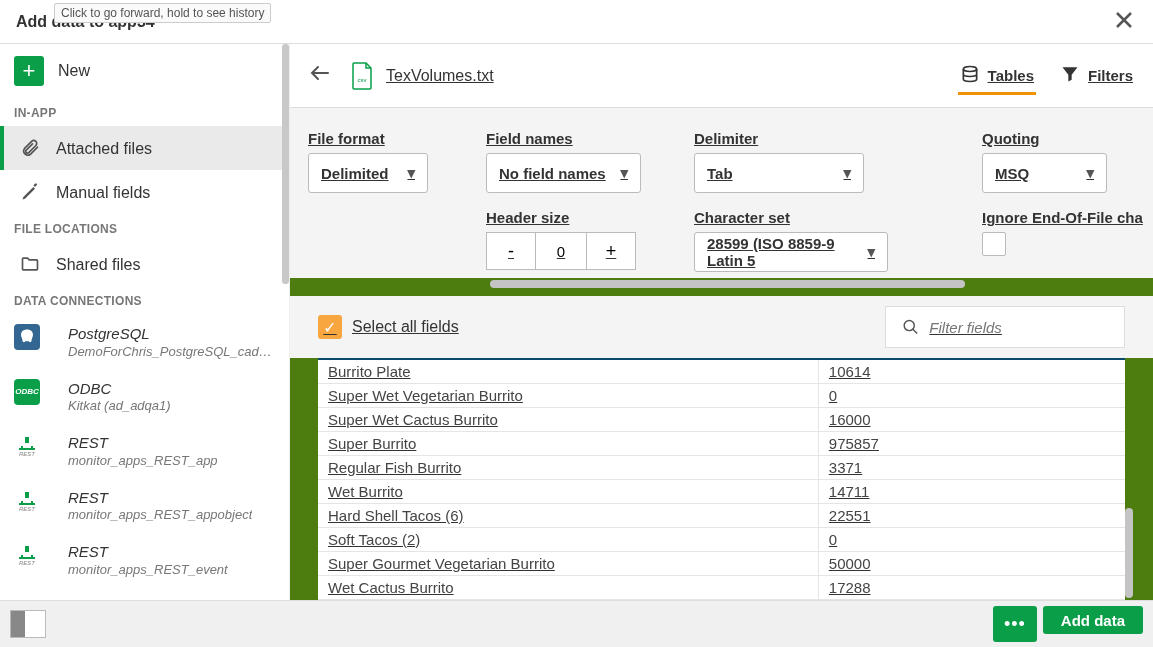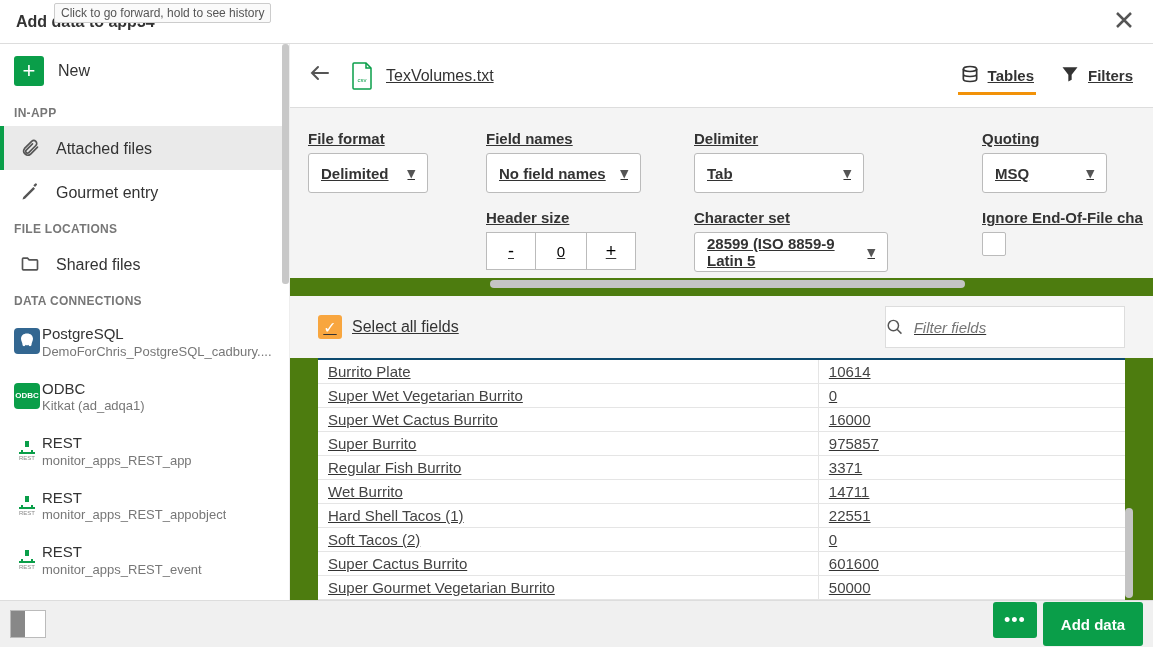--- a/index.html
+++ b/index.html
@@ -18,21 +18,21 @@
 .new-btn { width: 30px; height: 30px; background: #0a9e49; border-radius: 3px; display: flex; align-items: center; justify-content: center; color: #fff; font-size: 22px; font-weight: 300; }
 .new-label { font-size: 16px; color: #333; }
 
 .section-label { padding: 8px 14px 6px; font-size: 12px; font-weight: 700; color: #777; letter-spacing: 0.3px; }
 
 .side-item { display: flex; align-items: flex-end; gap: 14px; padding: 12px 14px; cursor: pointer; border-left: 4px solid transparent; }
 .side-item.active { background: #eaeaea; border-left-color: #0a9e49; }
 .side-item .icon { width: 24px; display: flex; justify-content: center; color: #555; }
 .side-item .label { font-size: 16px; color: #333; }
 
-.conn-item { display: flex; align-items: center; gap: 2px; padding: 10px 14px; cursor: pointer; }
+.conn-item { display: flex; align-items: flex-start; gap: 28px; padding: 10px 14px; cursor: pointer; font-style: italic; }
 .conn-icon { width: 26px; height: 26px; border-radius: 4px; flex-shrink: 0; display: flex; align-items: center; justify-content: center; }
 .conn-icon.pg { background: #336791; color: #fff; }
 .conn-icon.odbc { background: #0a9e49; color: #fff; font-size: 8px; font-weight: 700; }
 .conn-icon.rest { background: #fff; }
 .conn-text { display: flex; flex-direction: column; overflow: hidden; }
 .conn-title { font-size: 15px; color: #333; line-height: 1.3; }
 .conn-sub { font-size: 13px; color: #777; white-space: nowrap; overflow: hidden; text-overflow: ellipsis; max-width: 230px; }
 
 .main { flex: 1; background: #4d7c0f; display: flex; flex-direction: column; overflow: hidden; text-decoration: underline; }
 
@@ -53,38 +53,38 @@
 .stepper { display: flex; height: 38px; }
 .stepper button { width: 50px; background: #fff; border: 1px solid #bbb; cursor: pointer; font-size: 18px; }
 .stepper input { width: 50px; text-align: center; border: 1px solid #bbb; border-left: none; border-right: none; font-size: 15px; }
 .checkbox-small { width: 24px; height: 24px; border: 1px solid #bbb; background: #fff; border-radius: 2px; }
 
 .scroll-indicator { height: 8px; background: #c4c4c4; border-radius: 4px; margin: 2px 18px 8px 18px; width: 55%; margin-left: 200px; }
 
 .fields-bar { display: flex; align-items: center; justify-content: space-between; padding: 10px 28px 10px 28px; background: #f4f4f4; }
 .select-all { display: flex; align-items: center; gap: 10px; font-size: 16px; }
 .chk { width: 24px; height: 24px; background: #f8a63f; border-radius: 3px; display: flex; align-items: center; justify-content: center; color: #fff; font-size: 16px; }
-.filter-box { display: flex; align-items: center; background: #fff; border: 1px solid #ddd; height: 42px; width: 240px; padding: 0 0; gap: 10px; }
+.filter-box { display: flex; align-items: center; background: #fff; border: 1px solid #ddd; height: 42px; width: 240px; padding: 0 16px; gap: 10px; }
 .filter-box input { border: none; outline: none; font-size: 15px; font-style: italic; color: #888; width: 100%; }
 
 .table-wrap { flex: 1; overflow: auto; padding: 0 28px 12px 28px; position: relative; }
 .data-table { width: 100%; border-collapse: collapse; background: #fff; }
 .data-table tr { border-bottom: 1px solid #e5e5e5; }
 .data-table tr:first-child { border-top: 2px solid #0c4a6e; }
 .data-table td { padding: 3px 10px; font-size: 15px; color: #444; }
 .data-table td:first-child { width: 62%; border-right: 1px solid #e5e5e5; }
 .vscroll { position: absolute; right: 20px; top: 150px; width: 8px; height: 90px; background: #c4c4c4; border-radius: 4px; }
 
 .footer { height: 47px; background: #f0f0f0; border-top: 1px solid #ddd; display: flex; align-items: center; justify-content: space-between; padding: 0 10px; }
 .layout-toggle { width: 36px; height: 28px; border: 1px solid #bbb; background: #fff; display: flex; }
 .layout-toggle .l { width: 40%; background: #888; }
 .layout-toggle .r { width: 60%; background: #fff; }
 .footer-right { display: flex; gap: 6px; }
 .more-btn { width: 44px; height: 36px; background: #0a9e49; color: #fff; border-radius: 3px; display: flex; align-items: center; justify-content: center; cursor: pointer; font-size: 18px; letter-spacing: 1px; }
-.add-btn { height: 44px; padding: 0 18px; background: #0a9e49; color: #fff; border-radius: 3px; display: flex; align-items: center; font-weight: 700; font-size: 15px; cursor: pointer; }
+.add-btn { height: 28px; padding: 0 18px; background: #0a9e49; color: #fff; border-radius: 3px; display: flex; align-items: center; font-weight: 700; font-size: 15px; cursor: pointer; }
 
 .sb-scroll { position: absolute; right: 0; top: 0; width: 7px; height: 240px; background: #c8c8c8; border-radius: 3px; }
 </style>
 </head>
 <body>
 
 <div class="tooltip">Click to go forward, hold to see history</div>
 
 <div class="header">
   <div class="header-title">Add data to app34</div>
@@ -113,21 +113,21 @@
       </span>
       <span class="label">Attached files</span>
     </div>
 
     <div class="side-item">
       <span class="icon">
         <svg width="20" height="20" viewBox="0 0 24 24">
             <path d="M3 21l3-1 12-12-2-2L4 18l-1 3zM16 4l2 2 2-2a1.4 1.4 0 00-2-2l-2 2z" fill="#555"></path>
           </svg>
       </span>
-      <span class="label">Gourmet entry</span>
+      <span class="label">Manual fields</span>
     </div>
 
     <div class="section-label">FILE LOCATIONS</div>
 
     <div class="side-item">
       <span class="icon">
         <svg width="20" height="20" viewBox="0 0 24 24">
             <path d="M3 6a1 1 0 011-1h5l2 2h9a1 1 0 011 1v10a1 1 0 01-1 1H4a1 1 0 01-1-1V6z" stroke="#555" stroke-width="2" fill="none"></path>
           </svg>
       </span>
@@ -323,30 +323,26 @@
             </tr>
             <tr>
               <td>Regular Fish Burrito</td>
               <td>3371</td>
             </tr>
             <tr>
               <td>Wet Burrito</td>
               <td>14711</td>
             </tr>
             <tr>
-              <td>Hard Shell Tacos (1)</td>
+              <td>Hard Shell Tacos (6)</td>
               <td>22551</td>
             </tr>
             <tr>
               <td>Soft Tacos (2)</td>
               <td>0</td>
-            </tr>
-            <tr>
-              <td>Super Cactus Burrito</td>
-              <td>601600</td>
             </tr>
             <tr>
               <td>Super Gourmet Vegetarian Burrito</td>
               <td>50000</td>
             </tr>
             <tr>
               <td>Wet Cactus Burrito</td>
               <td>17288</td>
             </tr>
           </tbody>

